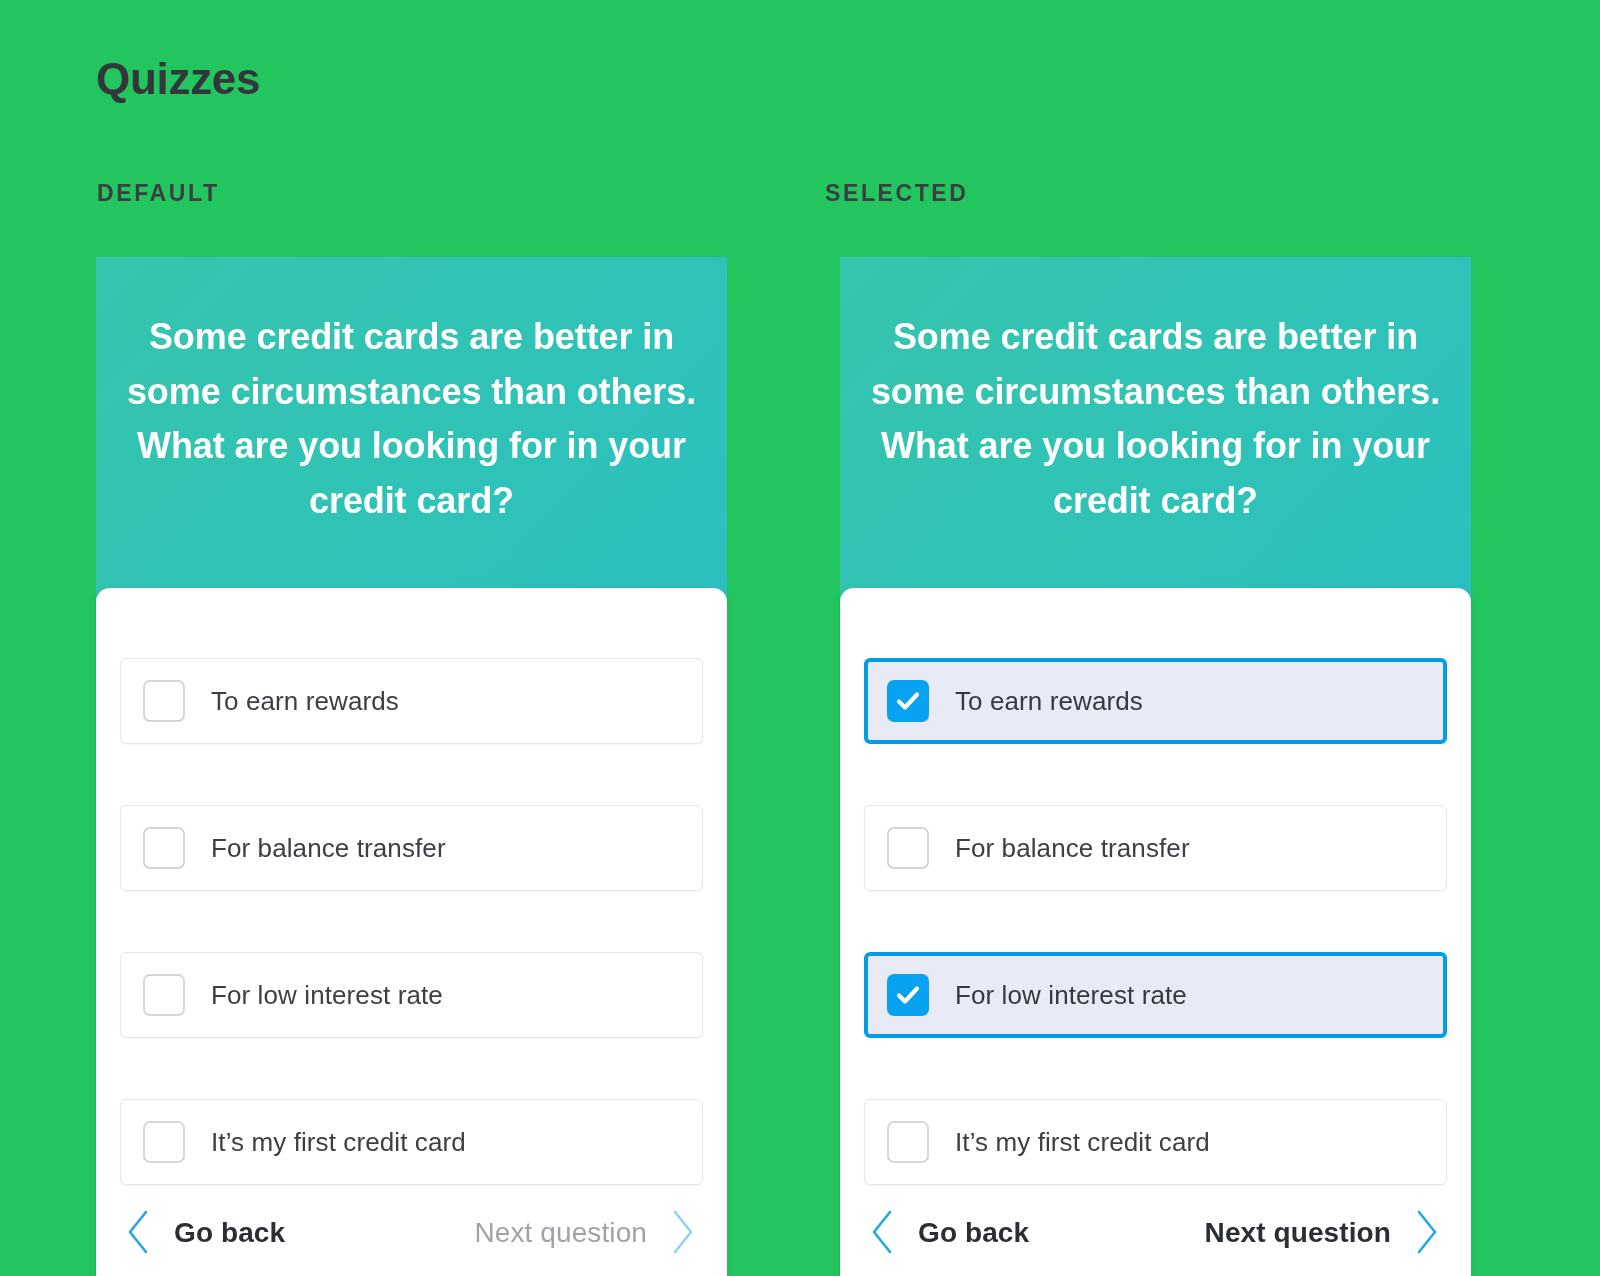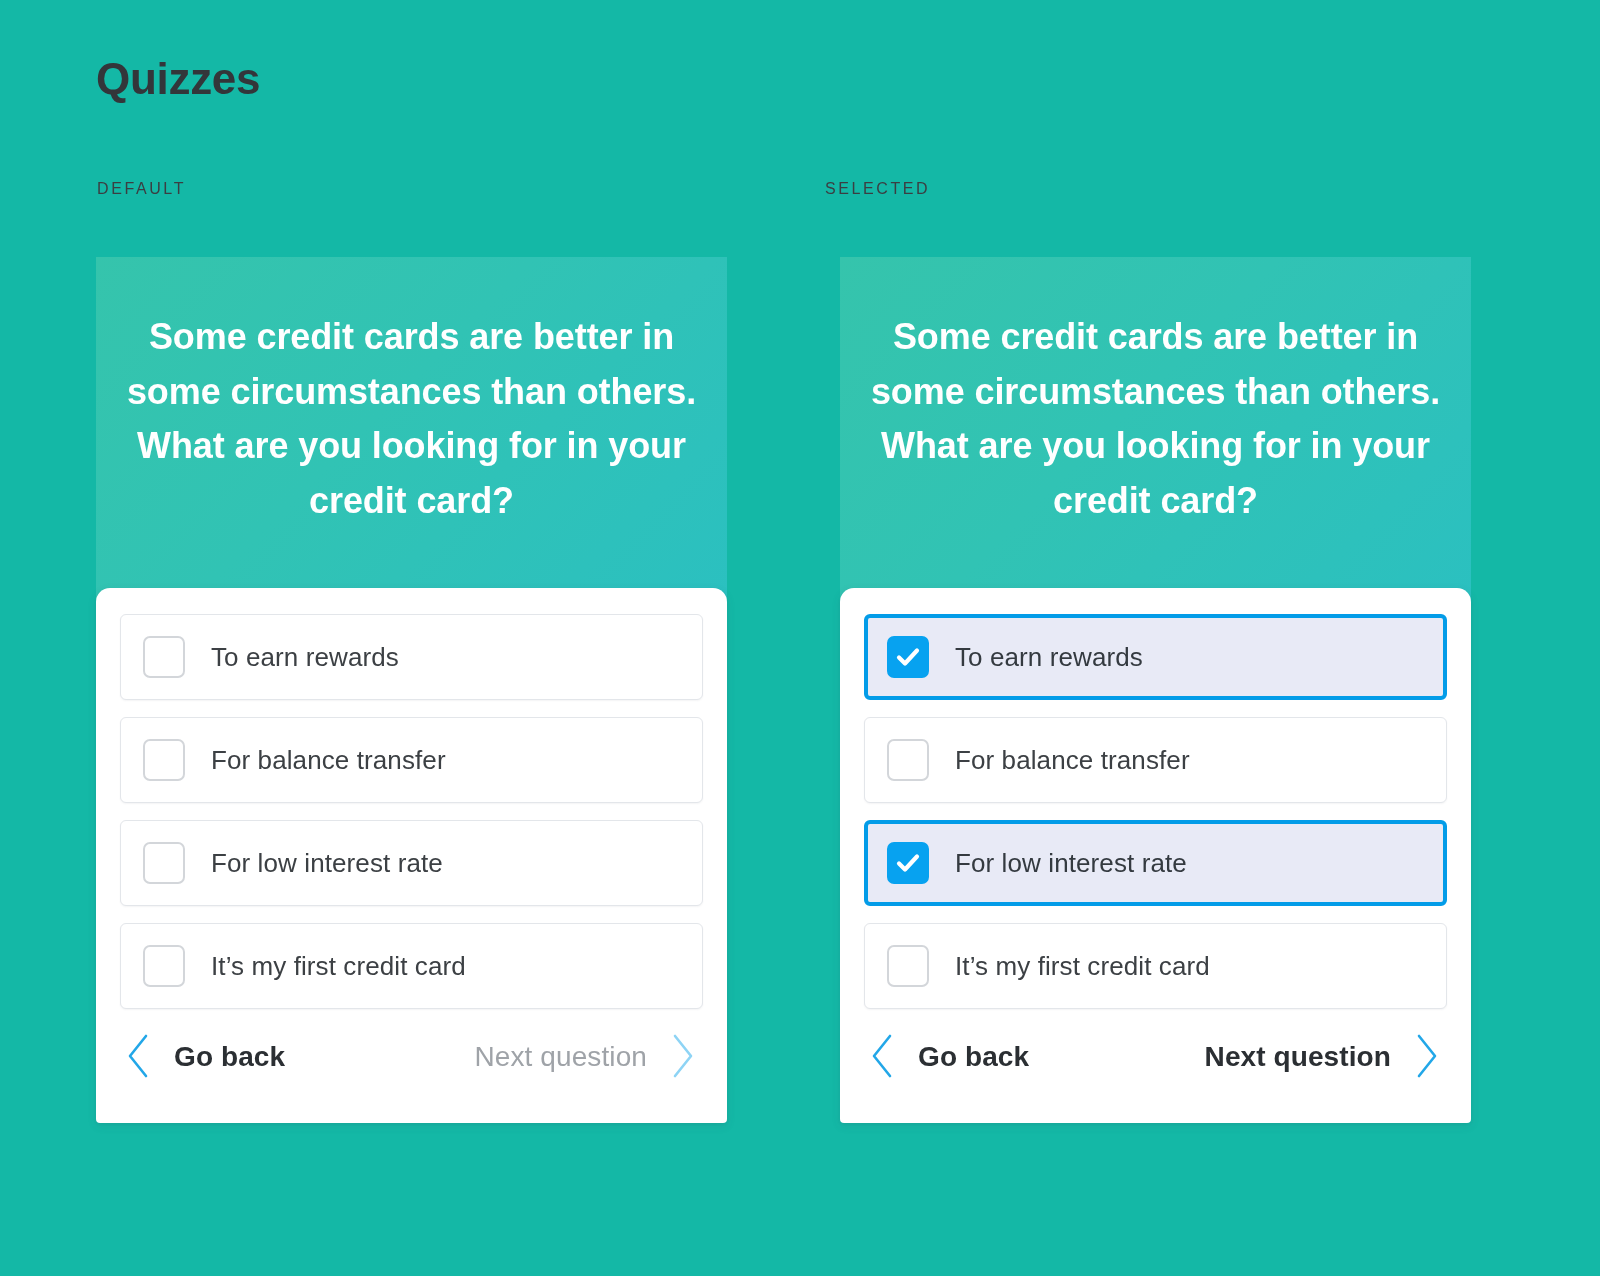--- a/index.html
+++ b/index.html
@@ -9,42 +9,42 @@
     height: 1276px;
     background: #f8f9fa;
     font-family: "Liberation Sans", sans-serif;
     -webkit-font-smoothing: antialiased;
   }
 
   .page {
     position: relative;
     width: 1600px;
     height: 1276px;
-    background: #14b8a6;
+    background: #22c55e;
     overflow: hidden;
   }
 
   
   .page-title {
     position: absolute;
     left: 96px;
     top: 55px;
     font-size: 44px;
     font-weight: 700;
     color: #33363a;
     letter-spacing: -0.3px;
     line-height: 1.1;
   }
 
   
   .col-label {
     position: absolute;
     top: 180px;
-    font-size: 16px;
-    font-weight: 400;
+    font-size: 23px;
+    font-weight: 700;
     letter-spacing: 2.6px;
     color: #3b3e42;
   }
   .col-label.left  { left: 97px; }
   .col-label.right { left: 825px; }
 
   
   .quiz-card {
     position: absolute;
     top: 257px;
@@ -91,20 +91,21 @@
   .option-row {
     display: flex;
     align-items: center;
     height: 86px;
     padding-left: 22px;
     background: #ffffff;
     border: 1px solid #e3e6ea;
     border-radius: 6px;
     box-shadow: 0 1px 2px rgba(60, 70, 90, 0.06);
     cursor: pointer;
+    margin-top: 44px;
   }
 
   .option-row.selected {
     background: #e8eaf6;
     border: 4px solid #039ce8;
     padding-left: 19px;
     box-shadow: none;
   }
 
   .checkbox {

